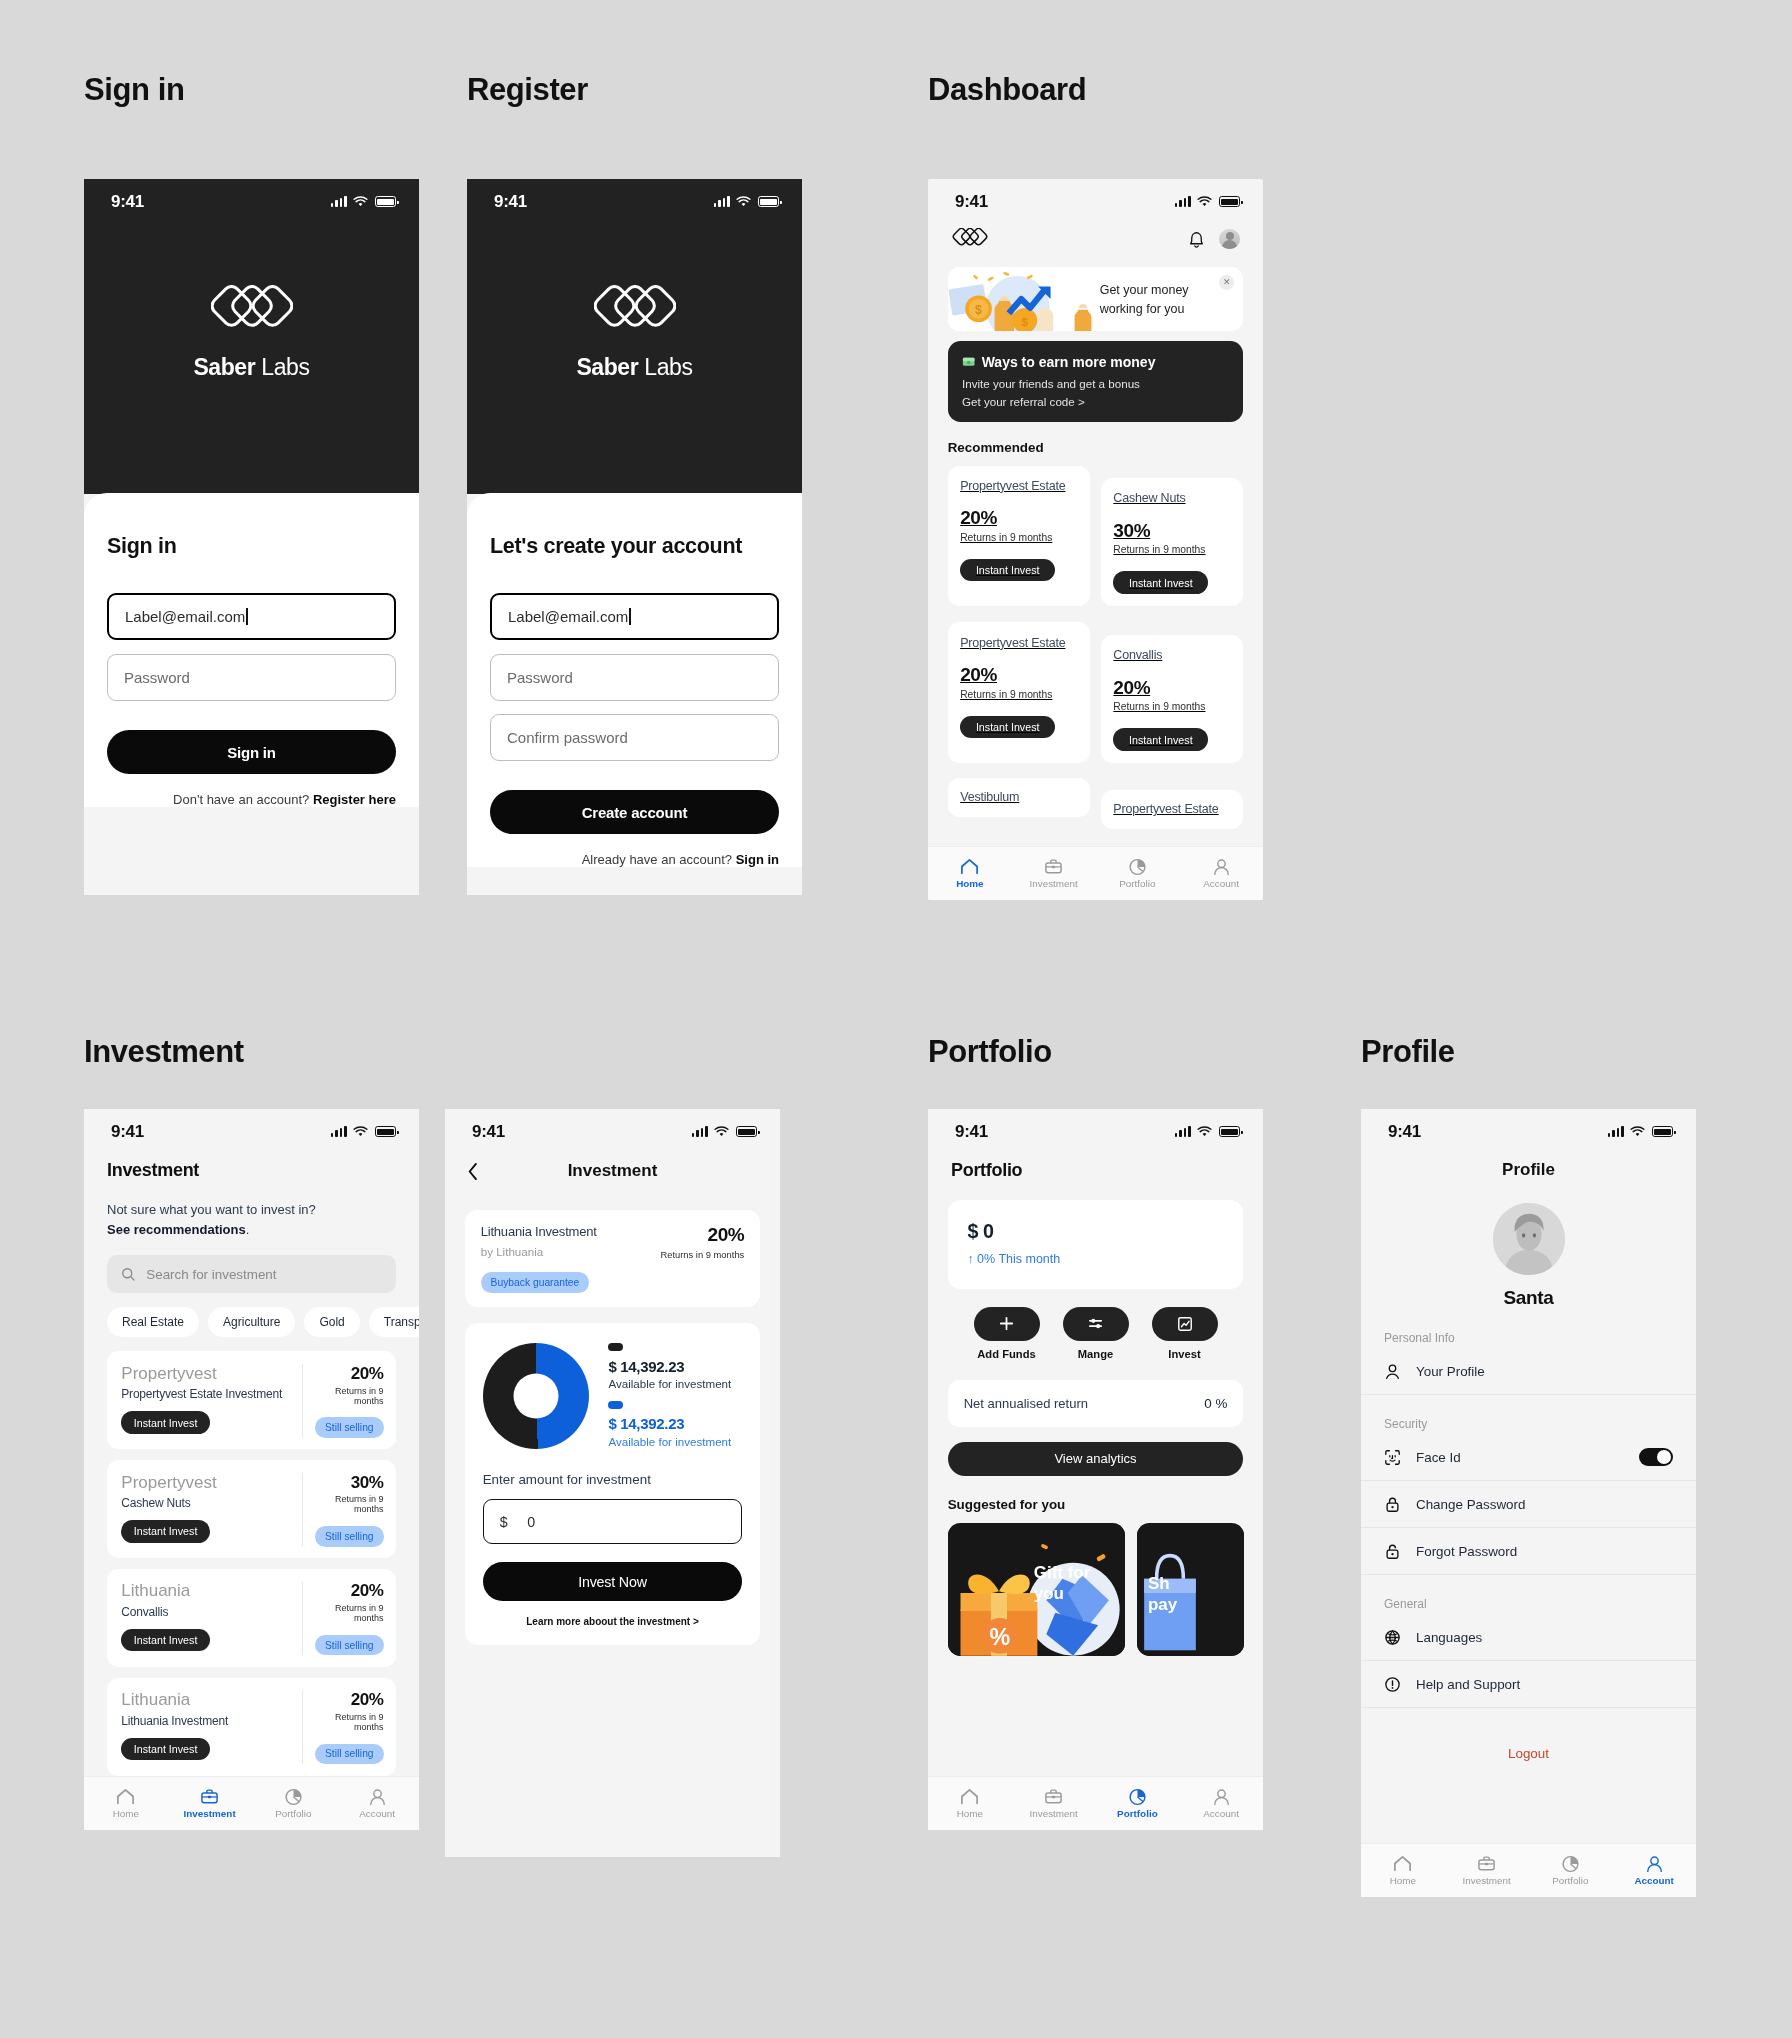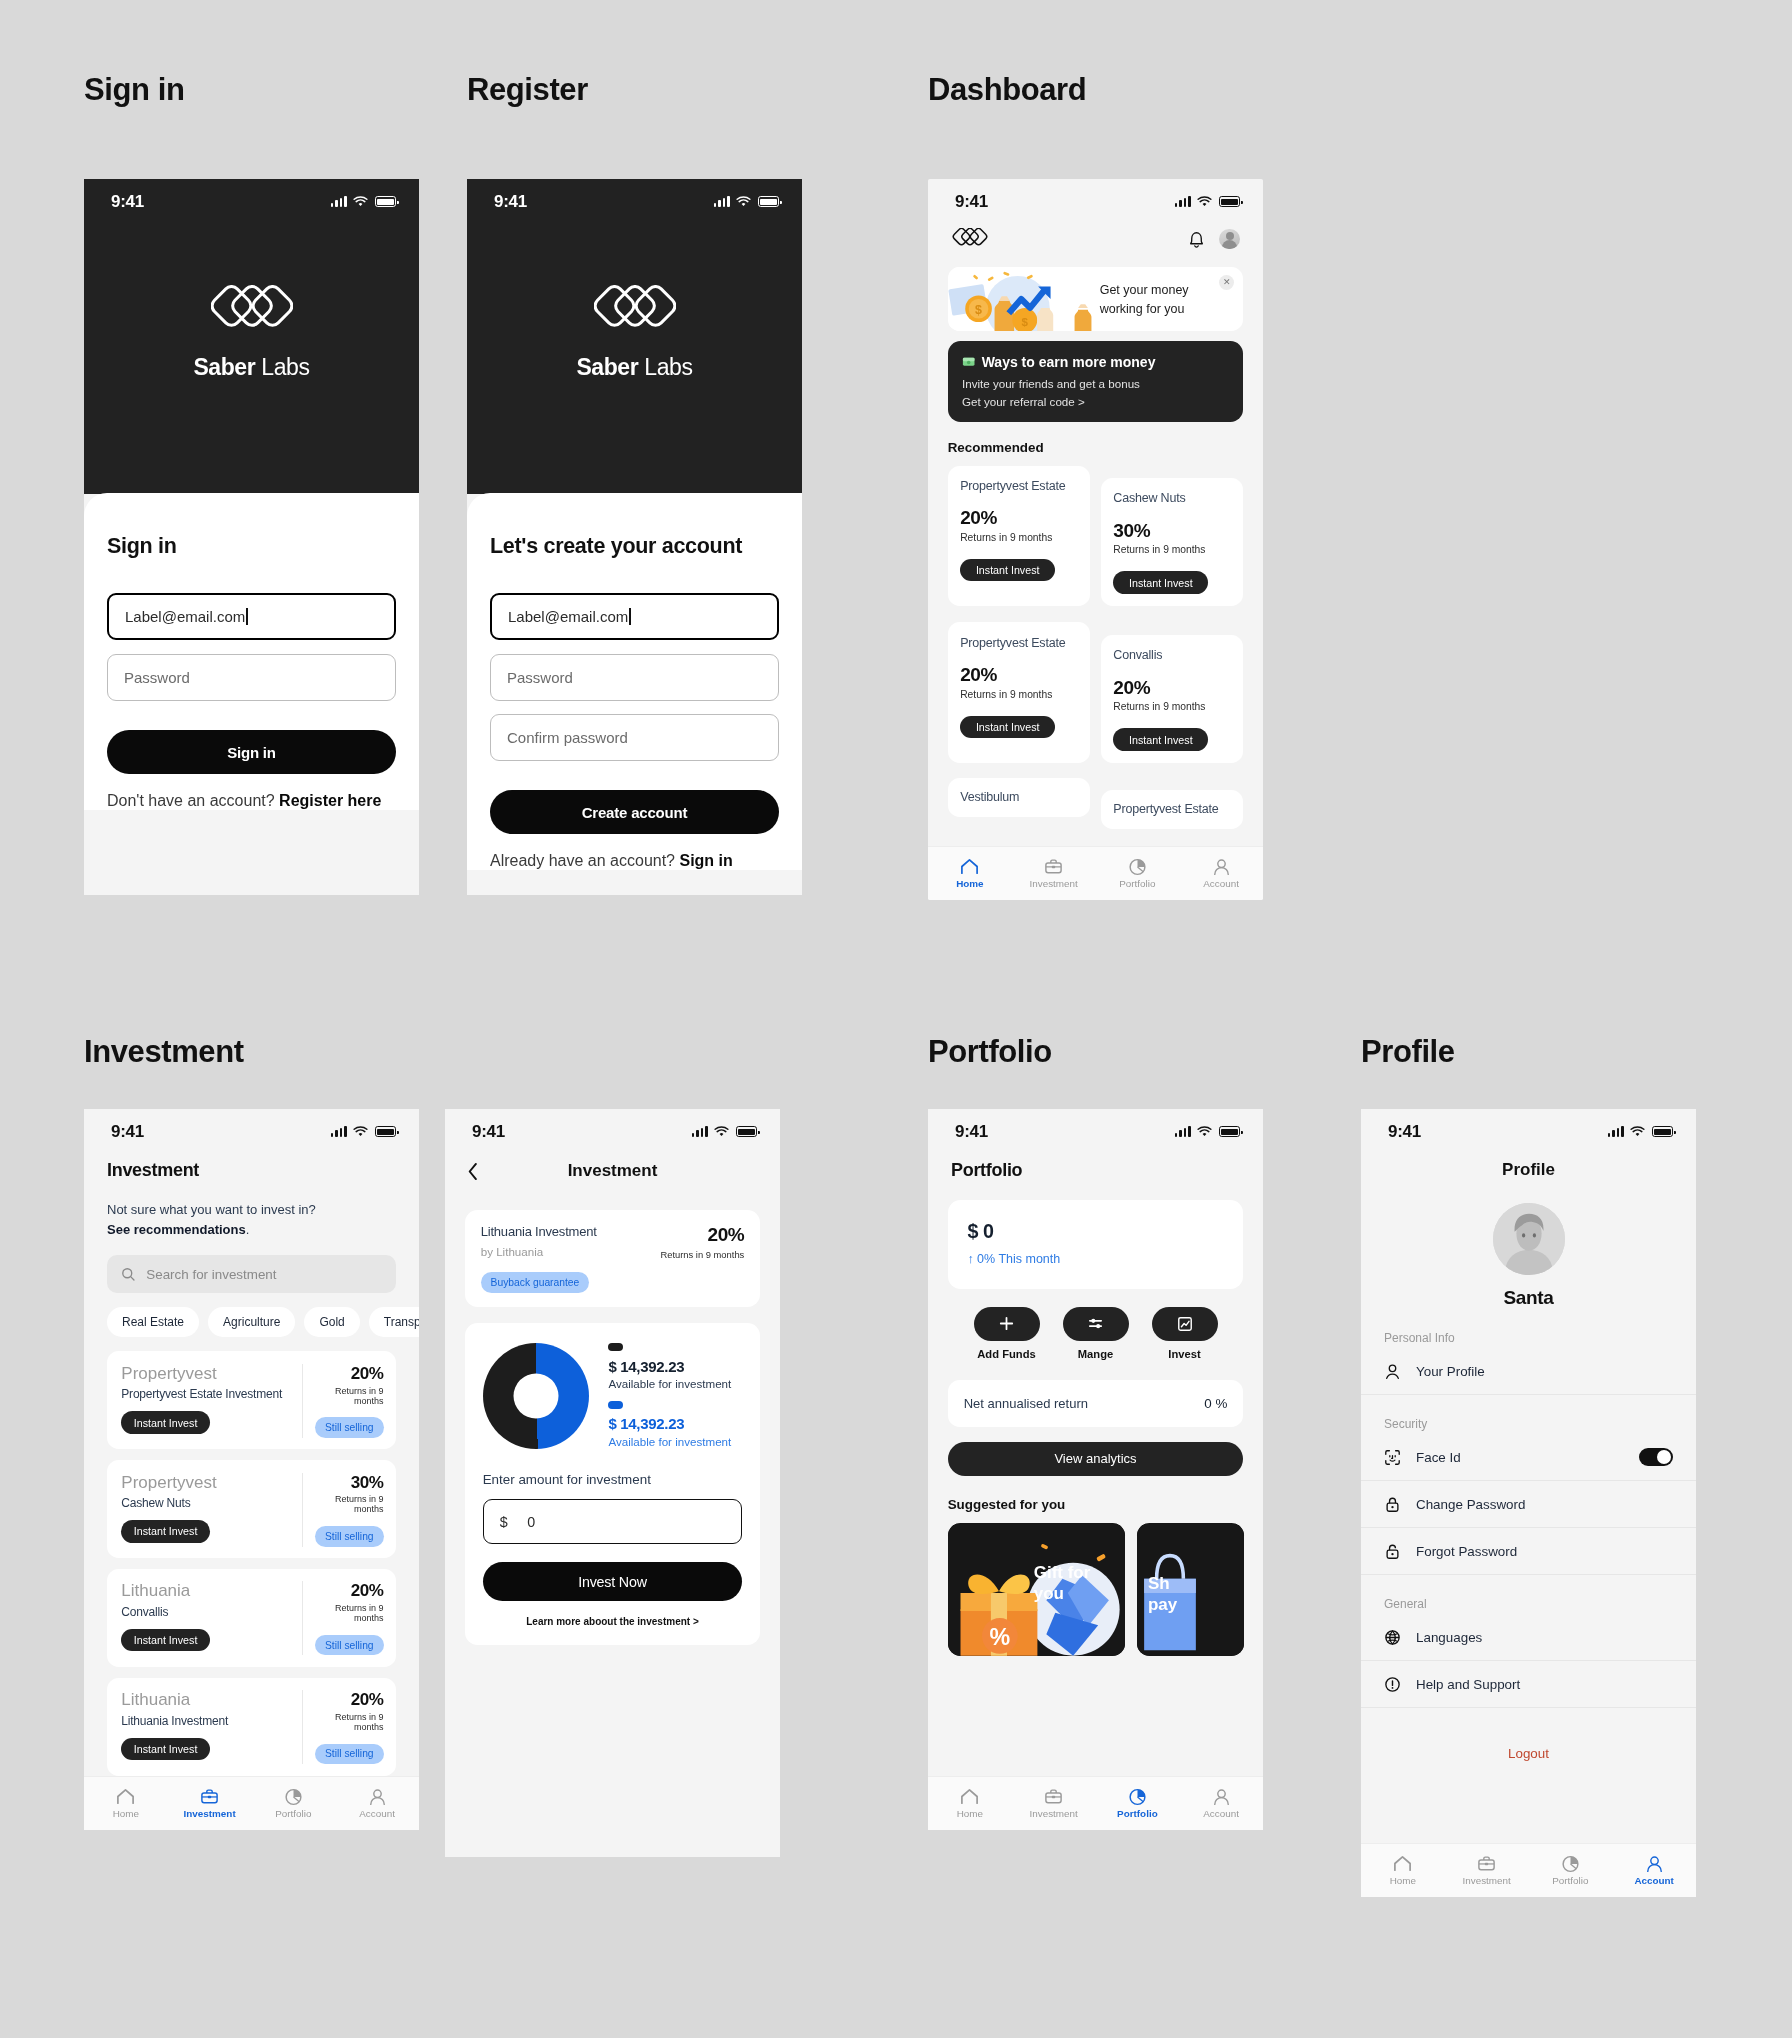--- a/index.html
+++ b/index.html
@@ -58,21 +58,21 @@
     display: flex; align-items: center; padding: 0 16px;
     font-size: 15px; color: #6b6b6b; background: #fff;
   }
   .field.focused { border: 2.1px solid #000; color: #2b2b2b; }
   .caret { width: 1.4px; height: 17px; background: #111; margin-left: 0.9px; }
   .btn-pill {
     height: 44px; border-radius: 23px; background: #0a0a0a; color: #fff;
     display: flex; align-items: center; justify-content: center;
     font-size: 15px; font-weight: 700; letter-spacing: -0.2px;
   }
-  .auth-foot { text-align: left; font-size: 16px; color: #3a3a3a; }
+  .auth-foot { text-align: right; font-size: 13px; color: #3a3a3a; }
   .auth-foot b { font-weight: 700; color: #0a0a0a; }
 
   
   .dash-head { display: flex; align-items: center; justify-content: space-between; padding: 10.7px 23px 0; }
   .promo {
     margin: 16px 19.7px 0; height: 64px; background: #fff; border-radius: 11.6px;
     position: relative; overflow: hidden; display: flex; align-items: center;
   }
   .promo-text { position: absolute; left: 152px; top: 14.3px; font-size: 12.5px; line-height: 1.5; color: #1b1b1b; }
   .promo-x {
@@ -81,21 +81,21 @@
     display: flex; align-items: center; justify-content: center;
   }
   .earn {
     margin: 10.7px 19.7px 0; background: #232323; border-radius: 12.5px;
     padding: 12.5px 14.3px 14.3px; color: #fff;
   }
   .earn-h { font-size: 14px; font-weight: 700; display: flex; align-items: center; gap: 6.3px; }
   .earn-s { font-size: 11.6px; color: #e2e2e2; margin-top: 7.2px; }
   .sec-h { font-size: 13.4px; font-weight: 700; color: #111; margin: 18px 19.7px 10.7px; }
   .rec-grid { display: grid; grid-template-columns: 1fr 1fr; gap: 10.7px; padding: 0 19.7px; }
-  .rec-card { background: #fff; border-radius: 11.6px; padding: 13.4px 12.5px 12.5px; }
+  .rec-card { background: #fff; border-radius: 11.6px; padding: 13.4px 12.5px 12.5px; text-decoration: underline; }
   .rec-name { font-size: 12.5px; color: #3c4a5e; letter-spacing: -0.2px; }
   .rec-pct { font-size: 19px; font-weight: 700; color: #111; margin-top: 14.3px; letter-spacing: -0.4px; }
   .rec-sub { font-size: 10.3px; color: #2d2d2d; margin-top: 2.7px; }
   .chip-dark {
     margin-top: 16px; height: 22.4px; width: 95px; border-radius: 12.5px; background: #232323;
     color: #fff; font-size: 10.7px; display: flex; align-items: center; justify-content: center;
   }
   
   .tabbar {
     position: absolute; left: 0; right: 0; bottom: 0; height: 54px;

